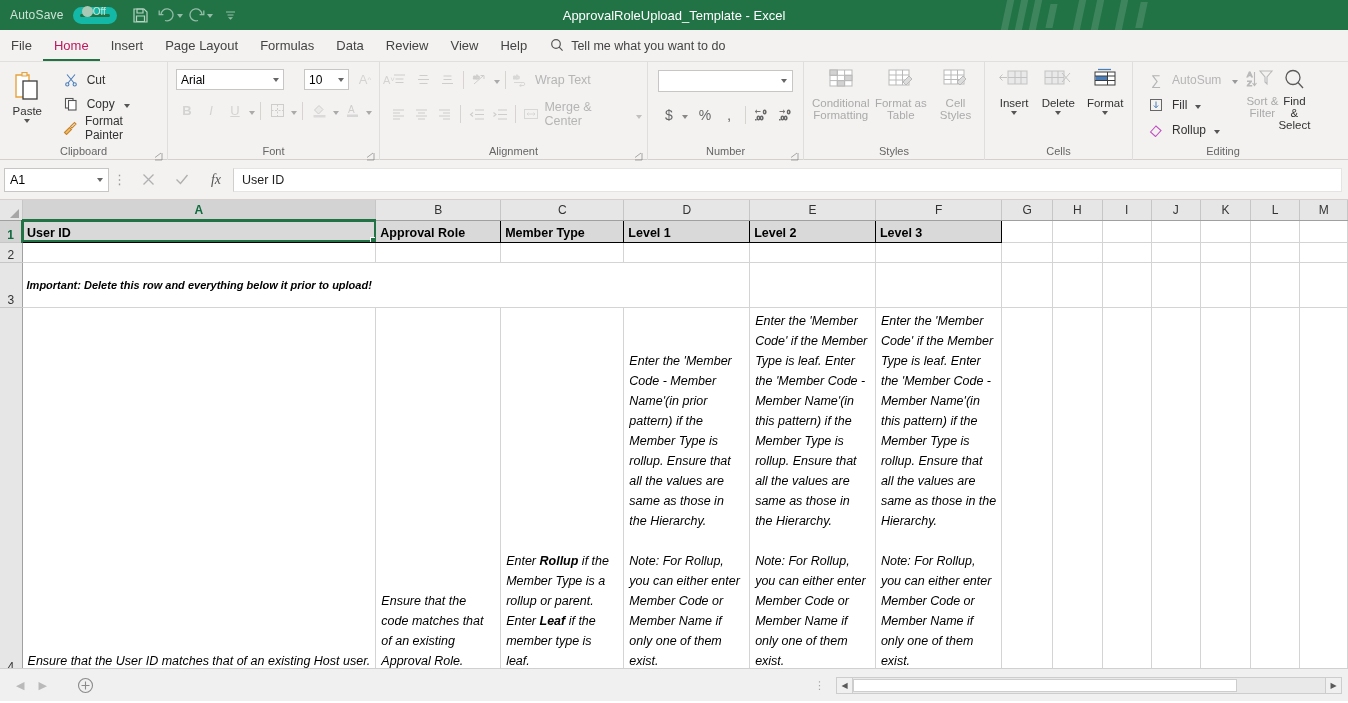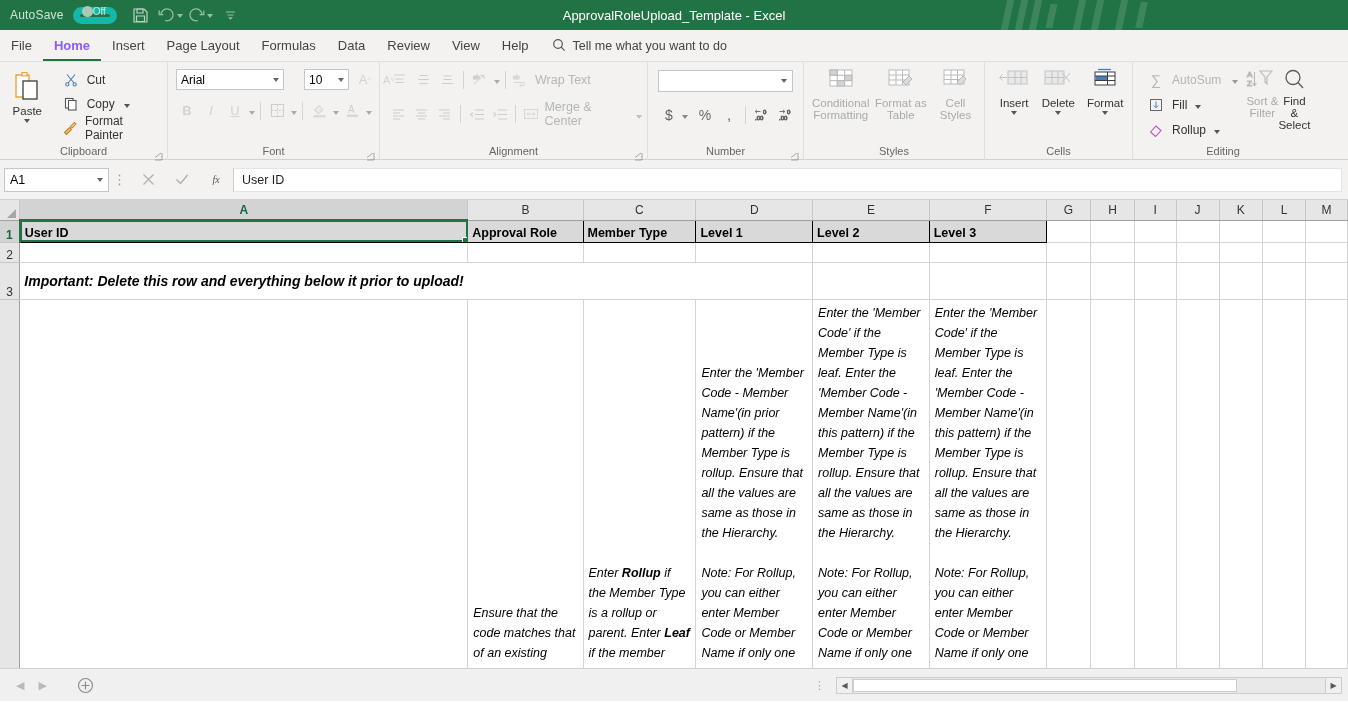--- a/index.html
+++ b/index.html
@@ -35,21 +35,21 @@
     padding-right: 4px; z-index: 2; }
   .username { font-size: 12.5px; margin-right: 12px; }
   .wbtn { width: 45px; height: 30px; display: flex; align-items: center;
     justify-content: center; }
 
   
   .tabbar { height: 32px; background: #f3f2f1; display: flex; align-items: flex-end;
     position: relative; border-bottom: 1px solid #e1dfdd; }
   .tab { font-size: 13px; color: #444; padding: 0 11px; height: 30px; line-height: 30px;
     cursor: pointer; }
-  .tab.active { color: #8b5cf6; font-weight: 700; border-bottom: 2.5px solid #217346; }
+  .tab.active { color: #be185d; font-weight: 400; border-bottom: 2.5px solid #217346; }
   .tellme { display: flex; align-items: center; gap: 7px; font-size: 12.5px; color: #444;
     margin-left: 12px; height: 30px; }
   .tb-actions { margin-left: auto; display: flex; gap: 6px; align-items: center;
     padding: 0 6px 3px 0; }
   .action-btn { display: flex; align-items: center; gap: 5px; font-size: 12.5px;
     color: #217346; border: 1px solid #d8d8d8; background: #fff; padding: 3px 9px;
     border-radius: 2px; height: 24px; }
 
   
   .ribbon { height: 98px; background: #f3f2f1; display: flex;
@@ -91,21 +91,21 @@
   
   .fbar { height: 40px; background: #f3f2f1; display: flex; align-items: center;
     padding: 0 4px; gap: 0; border-bottom: 1px solid #d4d0cd; }
   .namebox { width: 105px; height: 24px; border: 1px solid #c8c6c4; background: #fff;
     display: flex; align-items: center; justify-content: space-between; padding: 0 5px;
     font-size: 12.5px; }
   .fb-dots { width: 22px; text-align: center; color: #999; font-size: 13px;
     letter-spacing: 1px; }
   .fb-icons { display: flex; align-items: center; gap: 0; }
   .fb-icons .ficon { width: 34px; height: 24px; display: flex; align-items: center;
-    justify-content: center; color: #b0b0b0; font-size: 10px; }
+    justify-content: center; color: #b0b0b0; font-size: 14px; }
   .fb-input { flex: 1; height: 24px; background: #fff; border: 1px solid #e6e4e2;
     border-left: 1px solid #d0cece; display: flex; align-items: center;
     padding: 0 8px; font-size: 12.5px; color: #222; margin-right: 2px; }
 
   
   .gridwrap { position: relative; height: 468px; overflow: hidden; background: #fff; }
   table.grid { border-collapse: collapse; table-layout: fixed; }
   table.grid th, table.grid td { padding: 0; }
   .colhead { height: 20px; background: #e6e6e6; border-right: 1px solid #c6c6c6;
     border-bottom: 1px solid #a0a0a0; font-size: 12px; font-weight: 400; color: #333;
@@ -122,22 +122,22 @@
     font-weight: 400; vertical-align: bottom; padding-bottom: 1px; }
   .rowhead.sel { background: #d3d3d3; color: #0f6b3f; font-weight: 600;
     border-right: 2px solid #217346; }
   .cell { border-right: 1px solid #d4d4d4; border-bottom: 1px solid #d4d4d4;
     vertical-align: top; font-size: 12.5px; overflow: hidden; }
   .cell.hdr { background: #d9d9d9; font-weight: bold; border: 1px solid #000;
     padding: 3px 4px 0 4px; vertical-align: middle; font-size: 12.5px; }
   .cell.a1sel { outline: 2px solid #217346; outline-offset: -2px; position: relative; }
   .cell.a1sel::after { content: ""; position: absolute; right: -3px; bottom: -3px;
     width: 6px; height: 6px; background: #217346; border: 1px solid #fff; }
-  .cell.warn { font-weight: bold; font-style: italic; padding: 10px 4px;
-    white-space: nowrap; font-size: 14px; }
+  .cell.warn { font-weight: bold; font-style: italic; padding: 16px 4px;
+    white-space: nowrap; font-size: 11px; }
   .cell.note { font-style: italic; padding: 3px 5px; line-height: 20px;
     vertical-align: bottom; font-size: 12.5px; }
   .cell.note p { margin: 0; }
   .cell.note p + p { margin-top: 20px; }
   .cell.note b { font-weight: bold; }
   .blankcell { border-right: 1px solid #d4d4d4; border-bottom: 1px solid #d4d4d4; }
 
   
   .sheetbar { height: 33px; background: #f0f0f0; border-top: 1px solid #d0d0d0;
     display: flex; align-items: stretch; }

